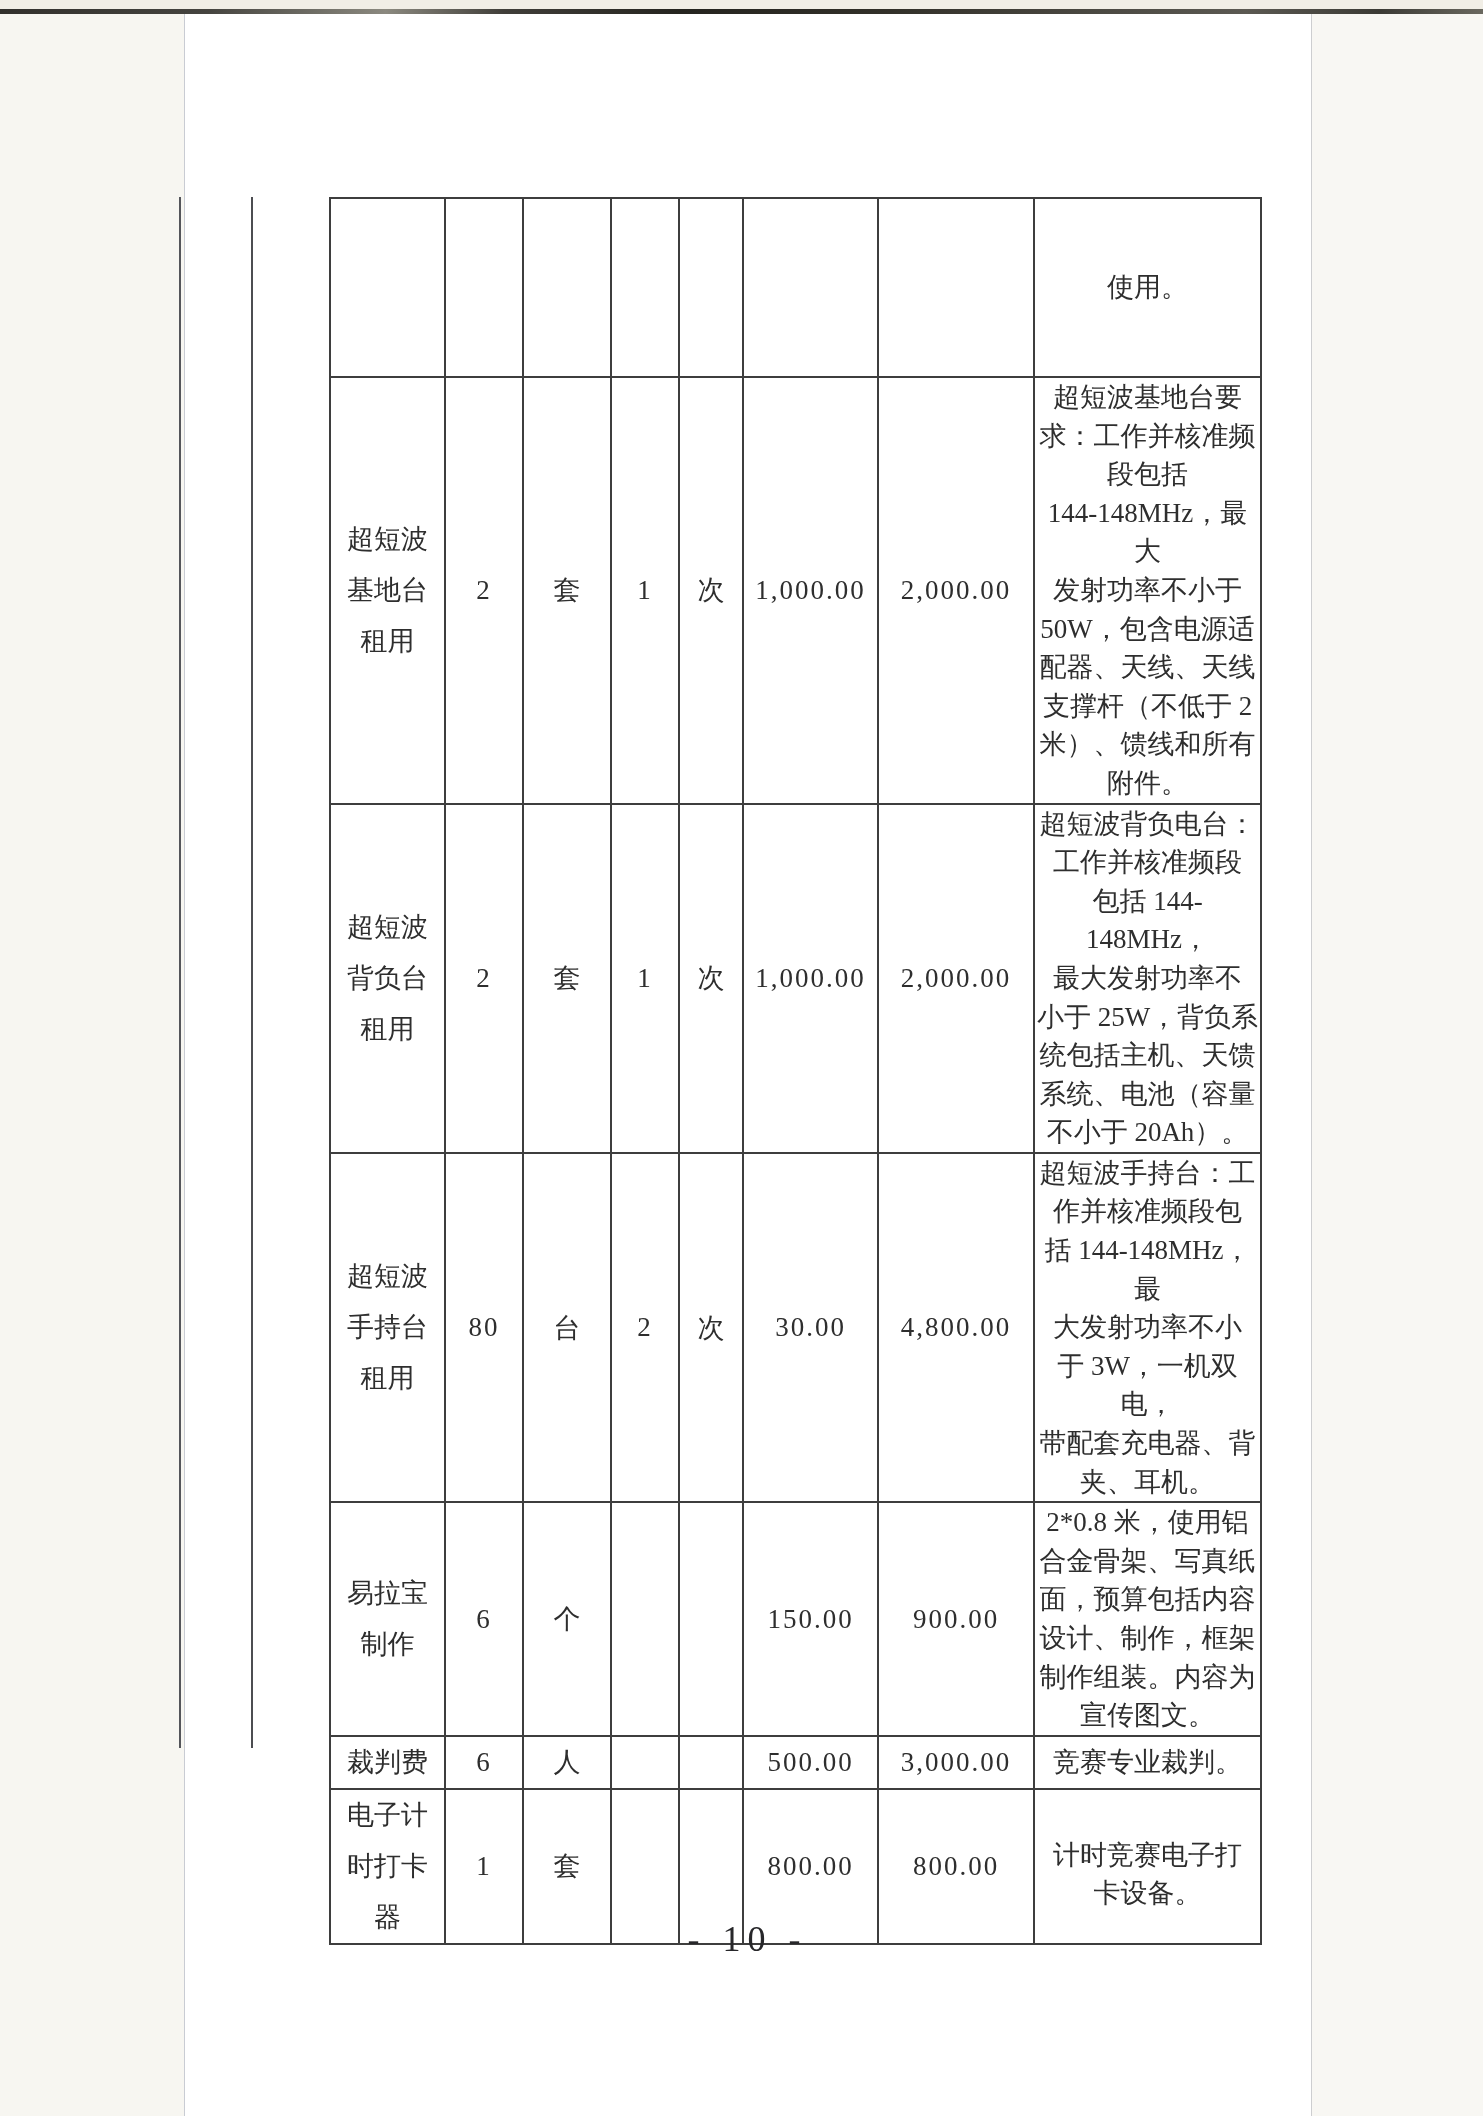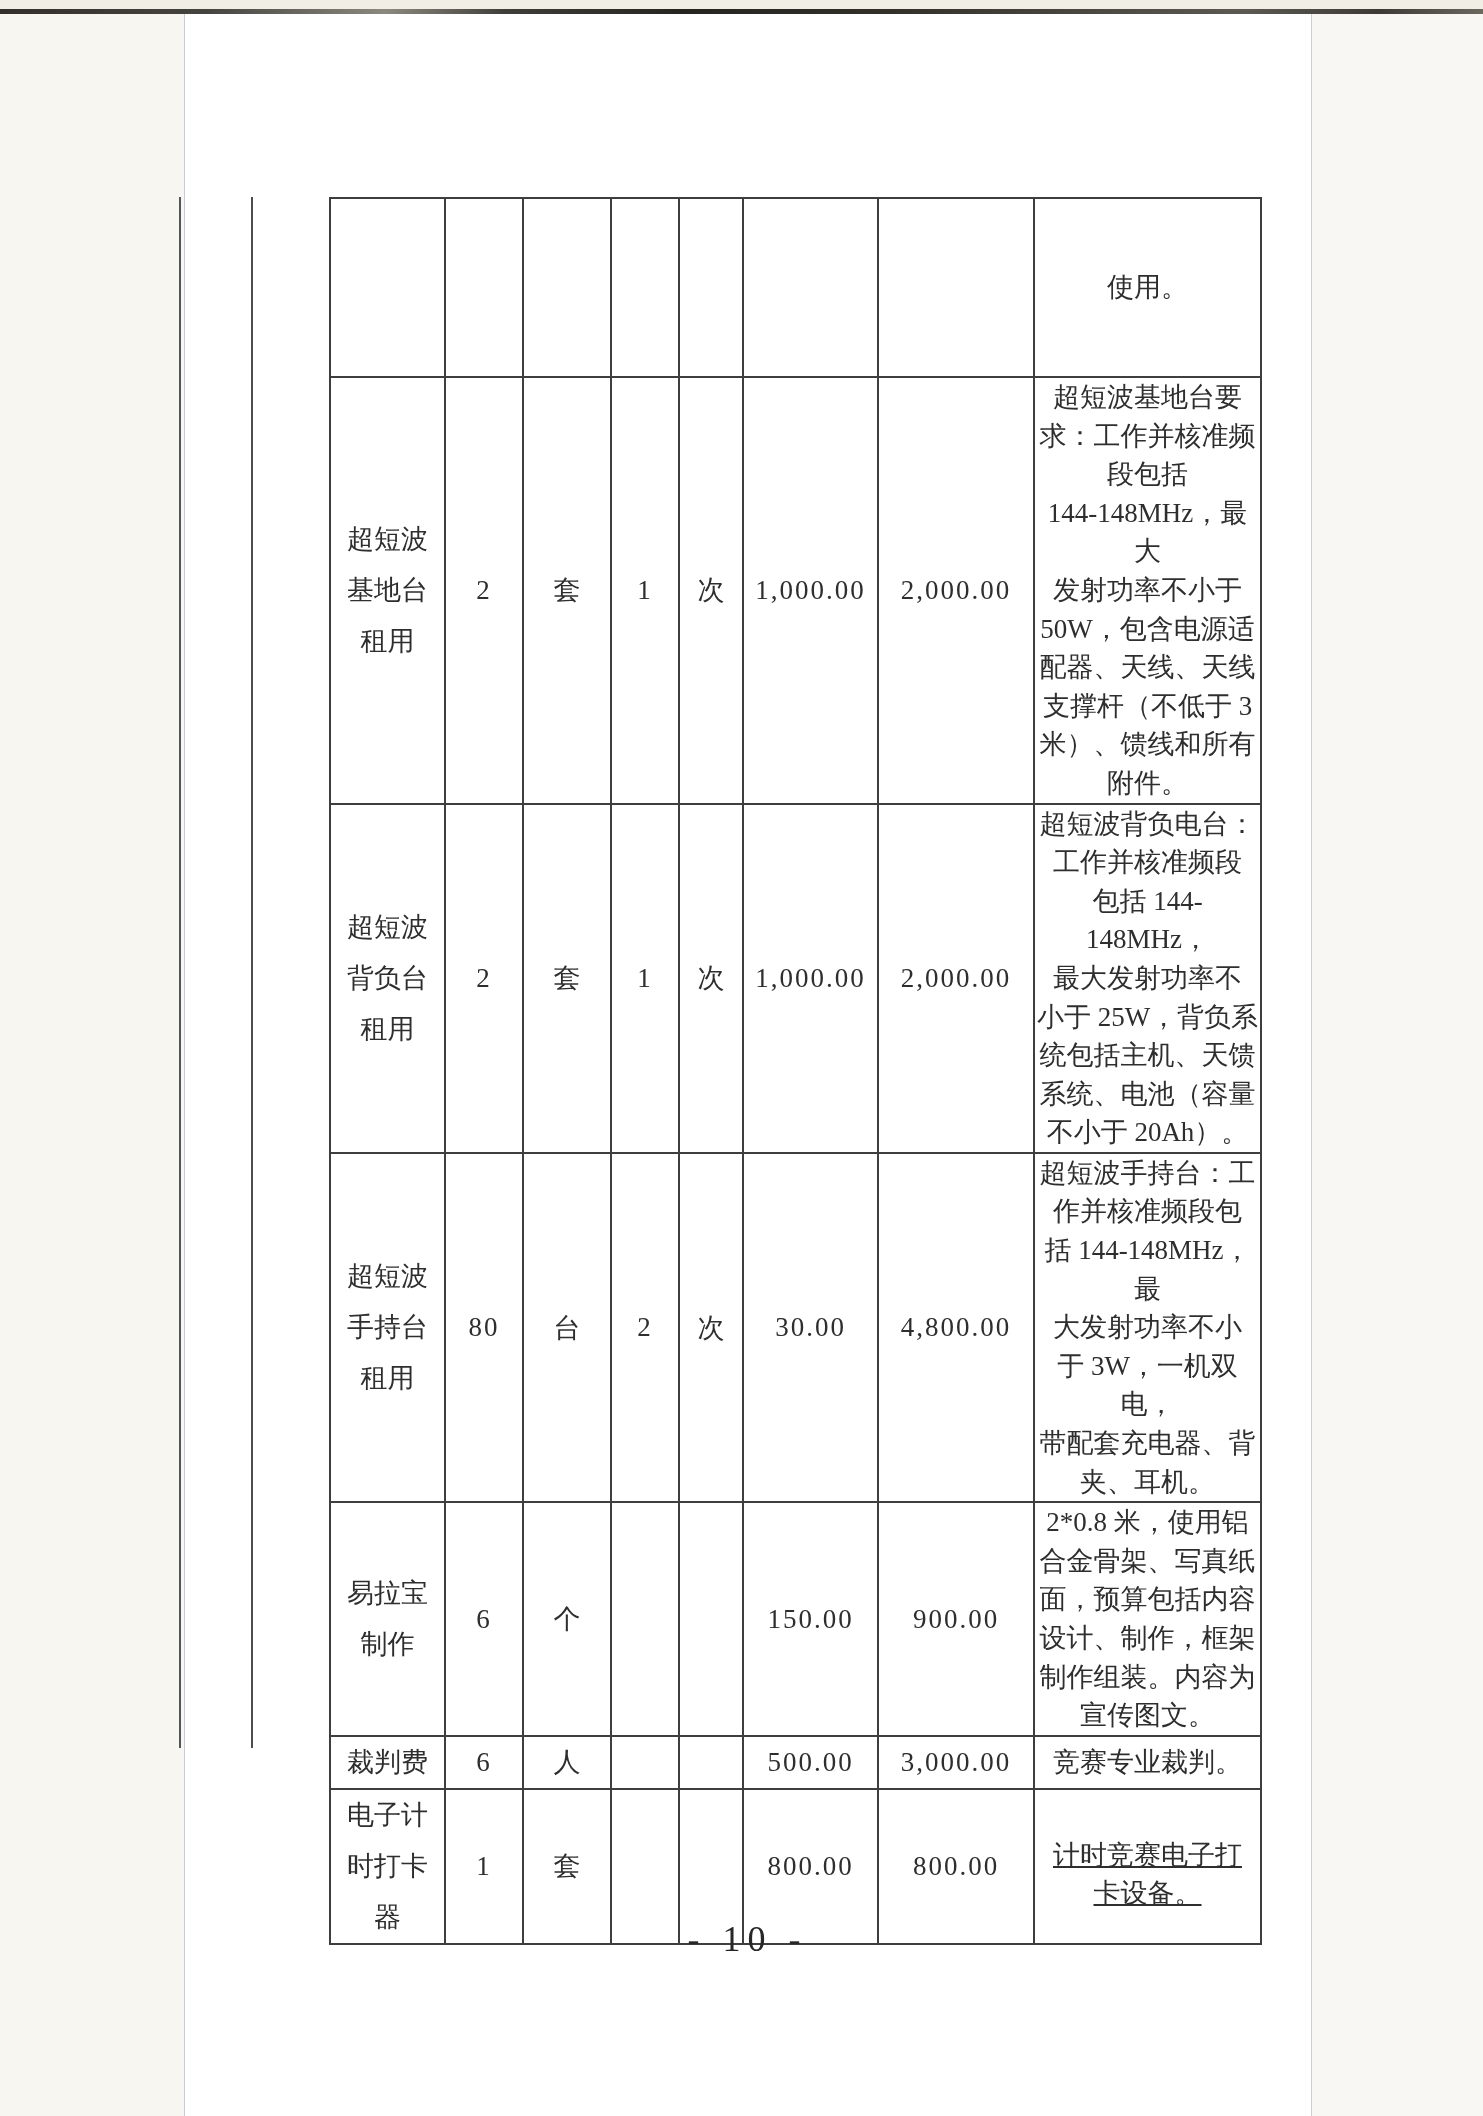--- a/index.html
+++ b/index.html
@@ -99,21 +99,21 @@
     font-size: 26px;
     letter-spacing: 2px;
   }
   td.remark-cell {
     white-space: pre-line;
     text-align: left;
     vertical-align: top;
     line-height: 38.6px;
     padding: 3px 6px 2px 12px;
   }
-  tr.r7 td.remark-cell { padding-top: 16px; text-decoration: underline; }
+  tr.r7 td.remark-cell { padding-top: 16px; }
   tr.r6 td.remark-cell { padding-top: 0; }
 
   
   tr.r1 { height: 179px; }
   tr.r2 { height: 387px; }
   tr.r3 { height: 320px; }
   tr.r4 { height: 272px; }
   tr.r5 { height: 233px; }
   tr.r6 { height: 43px; }
   tr.r7 { height: 118px; }
@@ -173,21 +173,21 @@
       <td>次</td>
       <td class="num-cell">1,000.00</td>
       <td class="num-cell">2,000.00</td>
       <td class="remark-cell">超短波基地台要
 求：工作并核准频
 段包括
 144-148MHz，最大
 发射功率不小于
 50W，包含电源适
 配器、天线、天线
-支撑杆（不低于 3
+支撑杆（不低于 2
 米）、馈线和所有
 附件。</td>
     </tr>
     <tr class="r3">
       <td class="item-cell">超短波
 背负台
 租用</td>
       <td class="num-cell">2</td>
       <td>套</td>
       <td class="num-cell">1</td>

